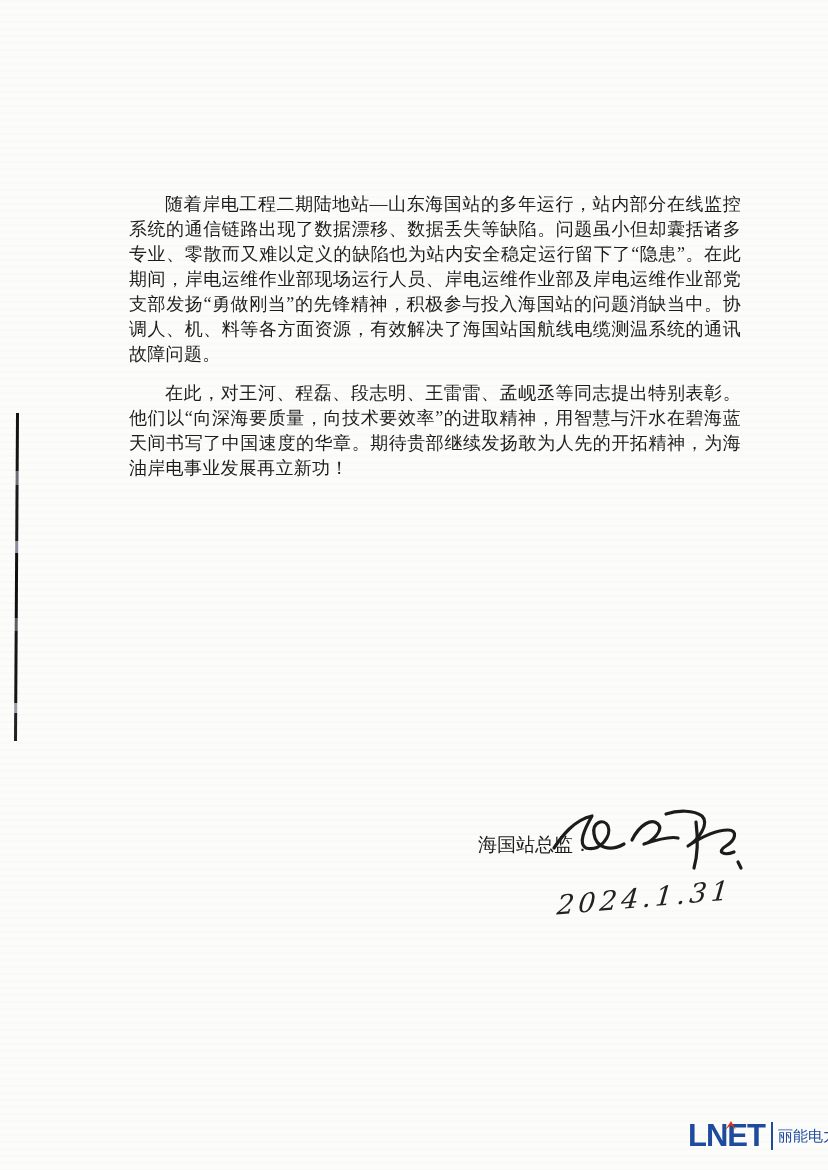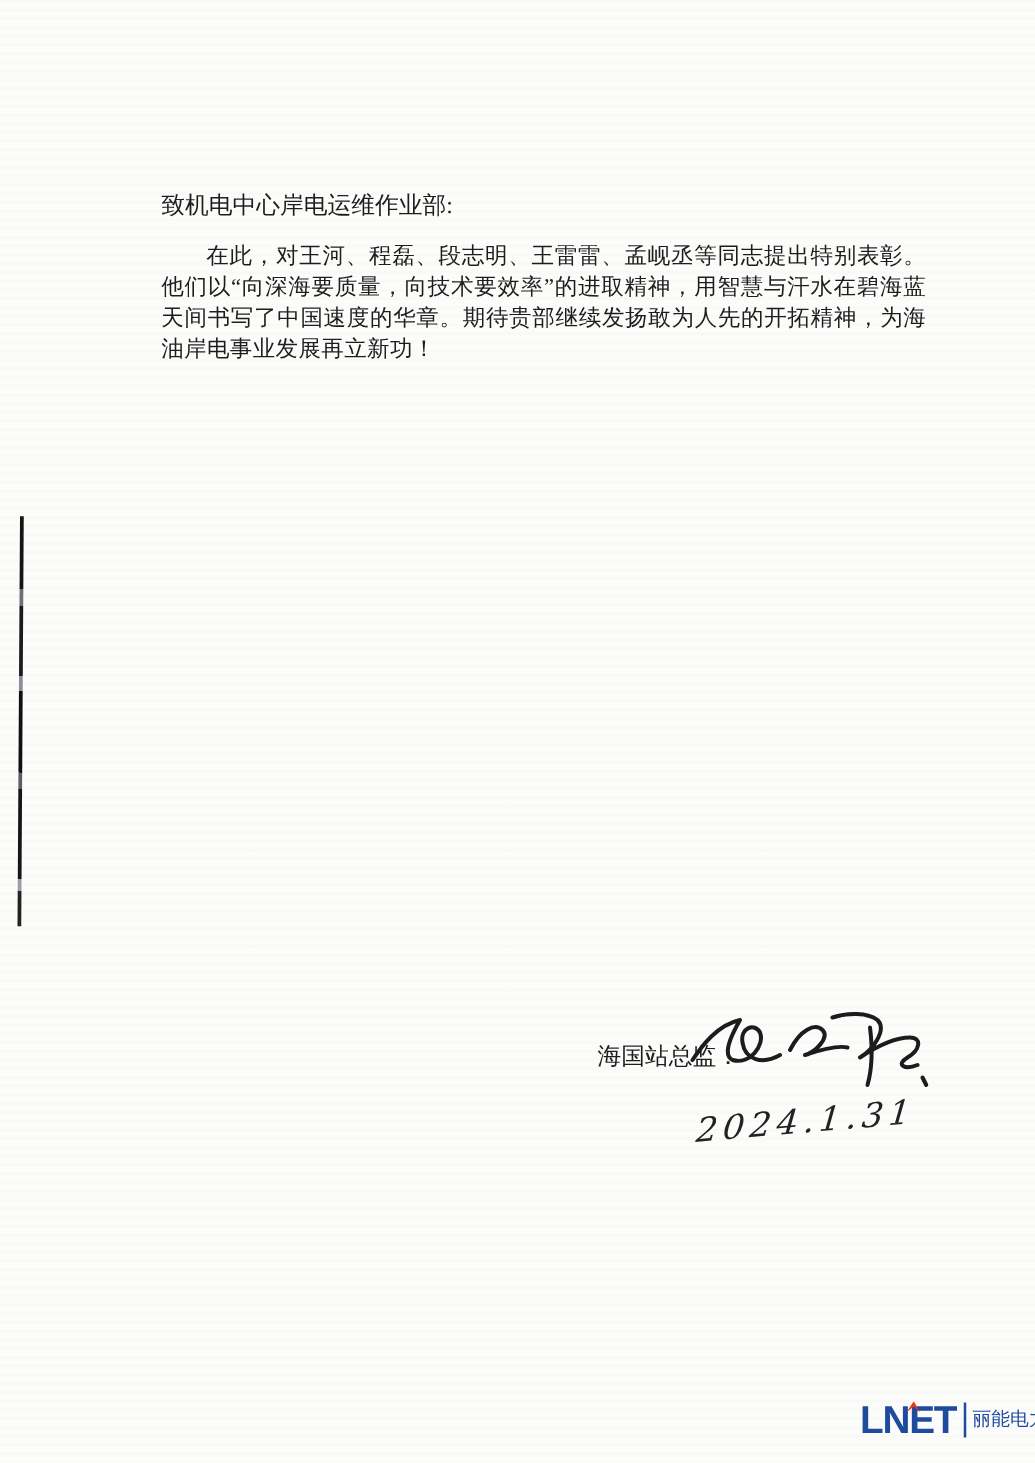--- a/index.html
+++ b/index.html
@@ -142,23 +142,23 @@
   }
 </style>
 </head>
 <body>
 
 <div class="page">
 
   <div class="scan-line"></div>
 
 
-  <p class="addressee">致机电中心岸电运维作业部:</p>
 
   <div class="letter-body">
+      <p class="body-para">随着岸电工程二期陆地站—山东海国站的多年运行，站内部分在线监控系统的通信链路出现了数据漂移、数据丢失等缺陷。问题虽小但却囊括诸多专业、零散而又难以定义的缺陷也为站内安全稳定运行留下了“隐患”。在此期间，岸电运维作业部现场运行人员、岸电运维作业部及岸电运维作业部党支部发扬“勇做刚当”的先锋精神，积极参与投入海国站的问题消缺当中。协调人、机、料等各方面资源，有效解决了海国站国航线电缆测温系统的通讯故障问题。</p>
       <p class="body-para">在此，对王河、程磊、段志明、王雷雷、孟岘丞等同志提出特别表彰。他们以“向深海要质量，向技术要效率”的进取精神，用智慧与汗水在碧海蓝天间书写了中国速度的华章。期待贵部继续发扬敢为人先的开拓精神，为海油岸电事业发展再立新功！</p>
     </div>
 
   <div class="signature-block">
     <span>海国站总监：</span>
   </div>
 
   <svg class="sig-scrawl" viewBox="0 0 220 100" fill="none" xmlns="http://www.w3.org/2000/svg">
     <g stroke="#1c1c1c" stroke-width="3.2" stroke-linecap="round" stroke-linejoin="round">
       <path d="M6 52 C 14 40, 26 24, 44 20 C 36 34, 30 48, 38 52 C 52 56, 64 40, 60 30 C 56 22, 44 26, 46 38 C 48 52, 62 56, 76 48"></path>

